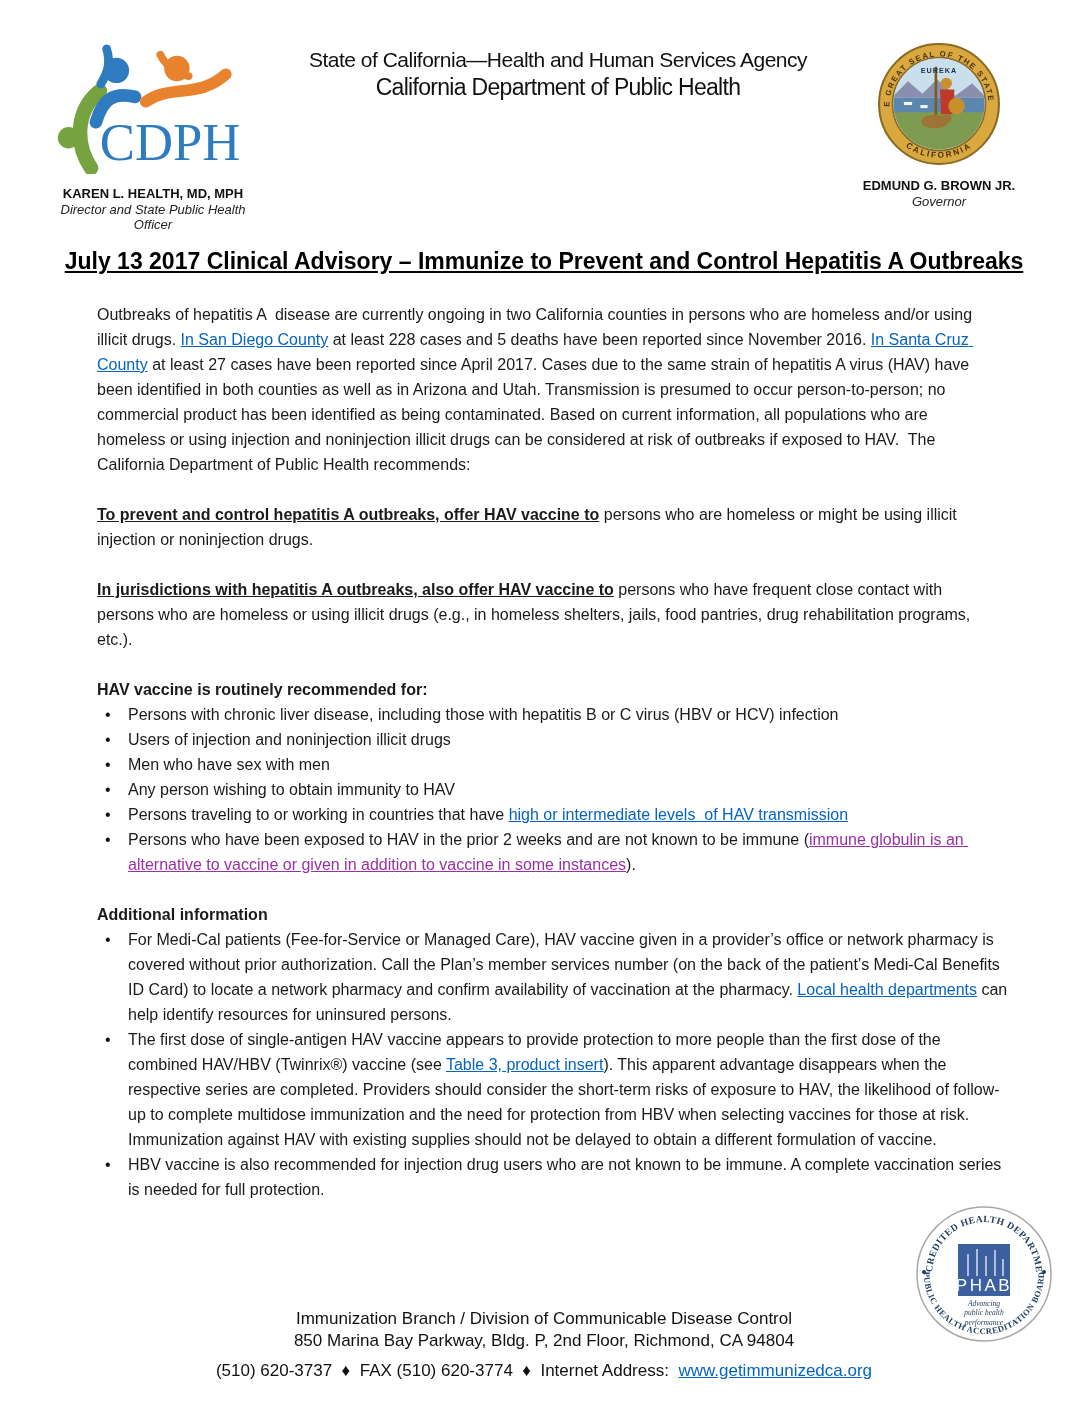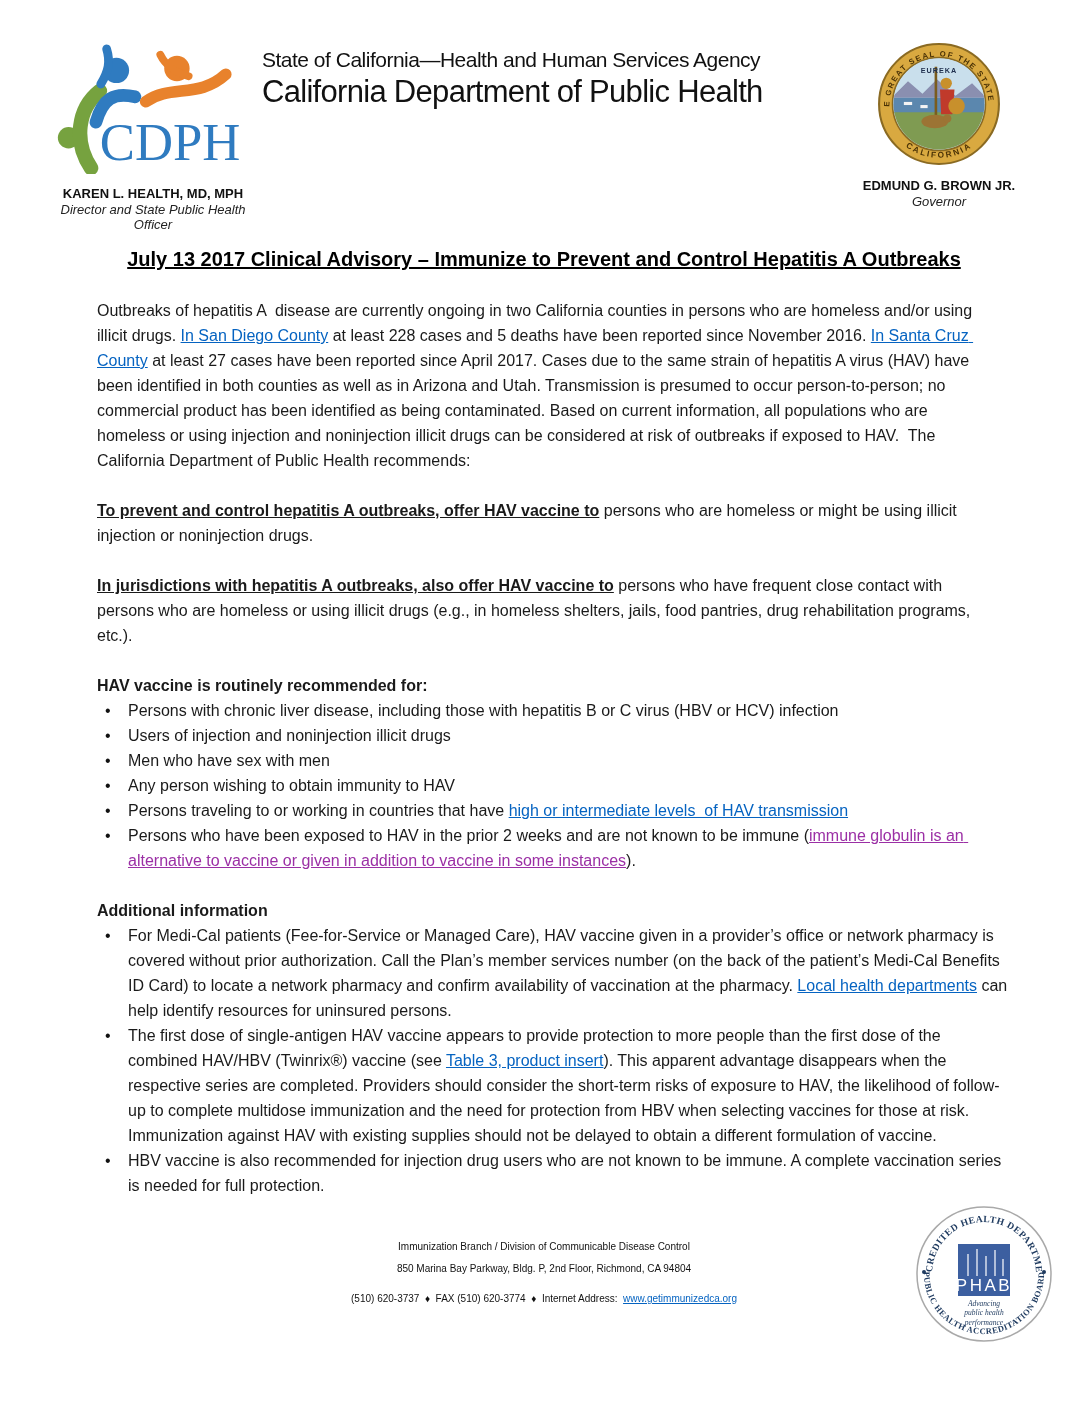--- a/index.html
+++ b/index.html
@@ -8,44 +8,44 @@
     --ink:#1a1a1a;
   }
   *{box-sizing:border-box;}
   html,body{margin:0;padding:0;background:#fff;}
   body{font-family:"Liberation Sans",sans-serif;color:var(--ink);}
   .page{position:relative;width:1088px;height:1408px;background:#fff;overflow:hidden;}
 
   
   .hdr{display:flex;padding:42px 64px 0 44px;}
   .hdr-left{width:218px;text-align:center;}
-  .hdr-center{flex:1;text-align:left;padding-top:6px;}
+  .hdr-center{flex:1;text-align:center;padding-top:6px;}
   .hdr-right{width:170px;text-align:center;}
   .agency{font-size:21px;letter-spacing:-0.5px;color:#111;}
-  .dept{font-size:31px;letter-spacing:-0.7px;color:#111;margin-top:2px;}
+  .dept{font-size:23px;letter-spacing:-0.7px;color:#111;margin-top:2px;}
   .nm{font-size:13px;font-weight:bold;color:#111;margin-top:8px;}
   .ti{font-size:13px;font-style:italic;color:#222;margin-top:1px;}
 
   
-  .title{margin-top:16px;text-align:center;font-size:20px;font-weight:bold;text-decoration:underline;color:#000;}
+  .title{margin-top:16px;text-align:center;font-size:23px;font-weight:bold;text-decoration:underline;color:#000;}
 
   
   .docbody{margin:27px 78px 0 97px;font-size:16px;line-height:25px;}
   .para{margin:25px 16px 0 0;white-space:pre-wrap;}
   .para:first-child{margin-top:0;}
   .heading{font-weight:bold;}
   .bu{font-weight:bold;text-decoration:underline;}
   .link{color:var(--link);text-decoration:underline;cursor:pointer;}
   .vlink{color:var(--vlink);text-decoration:underline;cursor:pointer;}
   ul.bullets{list-style:none;margin:0;padding:0 0 0 31px;}
   ul.bullets li{position:relative;white-space:pre-wrap;}
   ul.bullets li::before{content:"\2022";position:absolute;left:-23px;top:0;color:#111;}
 
   
-  .ftr{position:absolute;top:1236px;left:0;right:0;text-align:center;font-size:10px;line-height:22px;color:#111;}
+  .ftr{position:absolute;top:1308px;left:0;right:0;text-align:center;font-size:17px;line-height:22px;color:#111;}
   .ftr .para{margin:8px;display:inline-block;}
 
   .phab-seal{position:absolute;top:1204px;right:34px;}
 </style>
 </head>
 <body>
 
 <div class="page">
 
   <header class="hdr">

